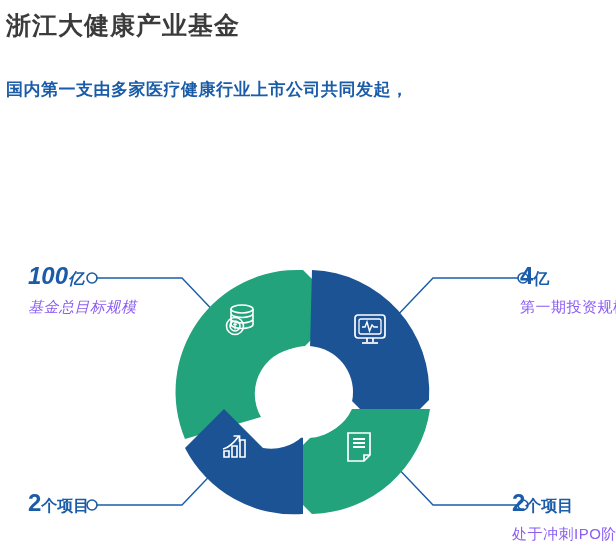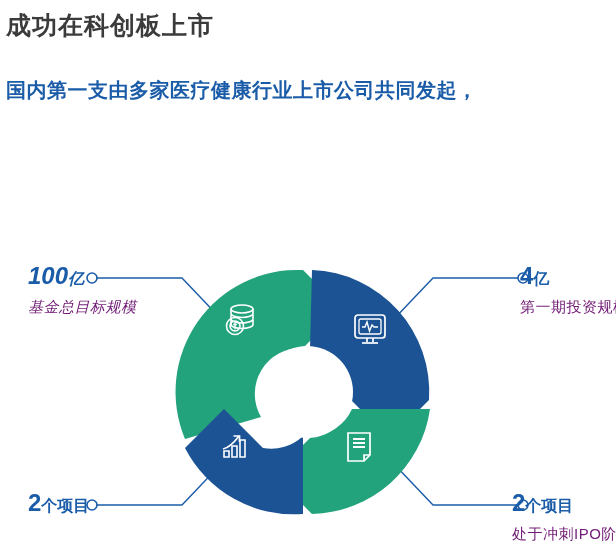--- a/index.html
+++ b/index.html
@@ -13,54 +13,54 @@
   .page{position:relative;width:616px;height:560px;}
 
   
   .main-title{
     position:absolute;left:6px;top:8px;
     font-size:25px;font-weight:700;letter-spacing:1px;
     color:#3b3b3b;line-height:34px;white-space:nowrap;
   }
   .subtitle{
     position:absolute;left:6px;top:73px;
-    font-size:20px;font-weight:700;letter-spacing:0.5px;
+    font-size:17px;font-weight:700;letter-spacing:0.5px;
     color:#1a5ca8;line-height:34px;
   }
   .subtitle .ln{display:block;white-space:nowrap;}
 
   
   .info-wrap{position:absolute;left:0;top:235px;width:616px;height:325px;}
   svg.donut{position:absolute;left:0;top:0;width:616px;height:325px;display:block;}
 
   
   .callout{position:absolute;white-space:nowrap;}
   .callout .big{
     font-size:24px;font-weight:700;color:#1a5ca8;line-height:26px;
     letter-spacing:0px;
   }
   .callout .big .unit{font-size:16px;font-weight:700;}
   .callout .desc{
-    font-size:15px;font-weight:400;color:#701a75;line-height:22px;
+    font-size:15px;font-weight:400;color:#8b5cf6;line-height:22px;
     margin-top:4px;letter-spacing:0.5px;
   }
   .callout.left{text-align:left;}
   .callout.right{text-align:left;}
 
   #callout-tl{left:28px;top:28px;font-style:italic;}
   #callout-tr{left:520px;top:28px;}
   #callout-bl{left:28px;top:255px;}
   #callout-br{left:512px;top:255px;}
 </style>
 </head>
 <body>
 
 <div class="page">
 
-  <div class="main-title">成功在科创板上市</div>
+  <div class="main-title">浙江大健康产业基金</div>
 
   <div class="subtitle">
     <span class="ln">国内第一支由多家医疗健康行业上市公司共同发起，</span>
   </div>
 
   <div class="info-wrap">
 
     <svg class="donut" viewBox="0 0 616 325" xmlns="http://www.w3.org/2000/svg">
 
       <g fill="none" stroke="#1a5ca8" stroke-width="1.4">

